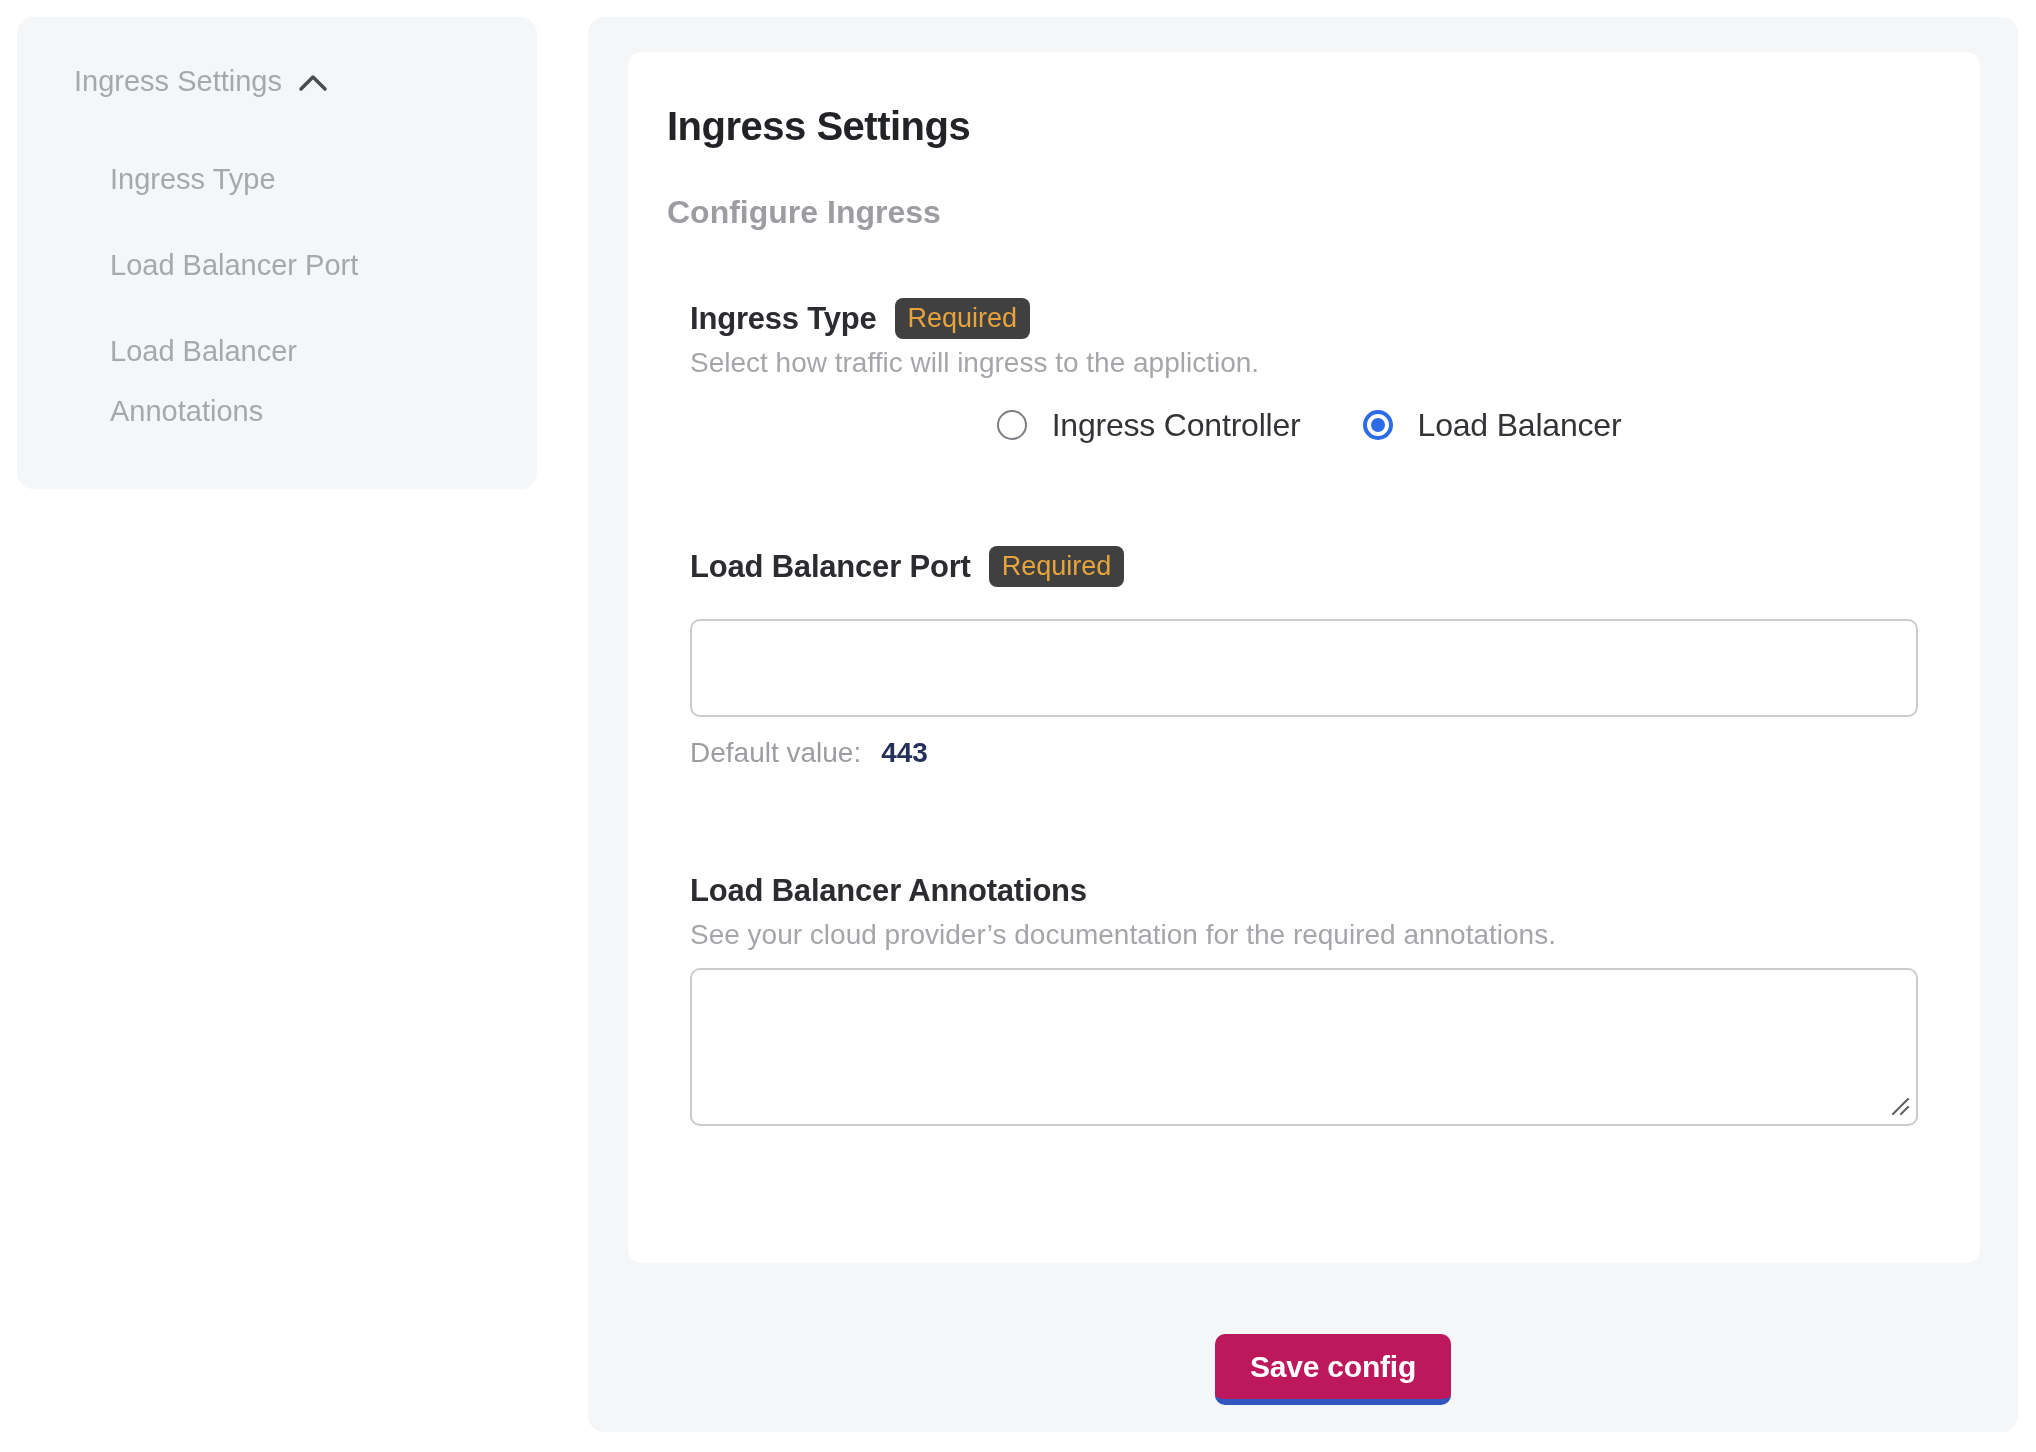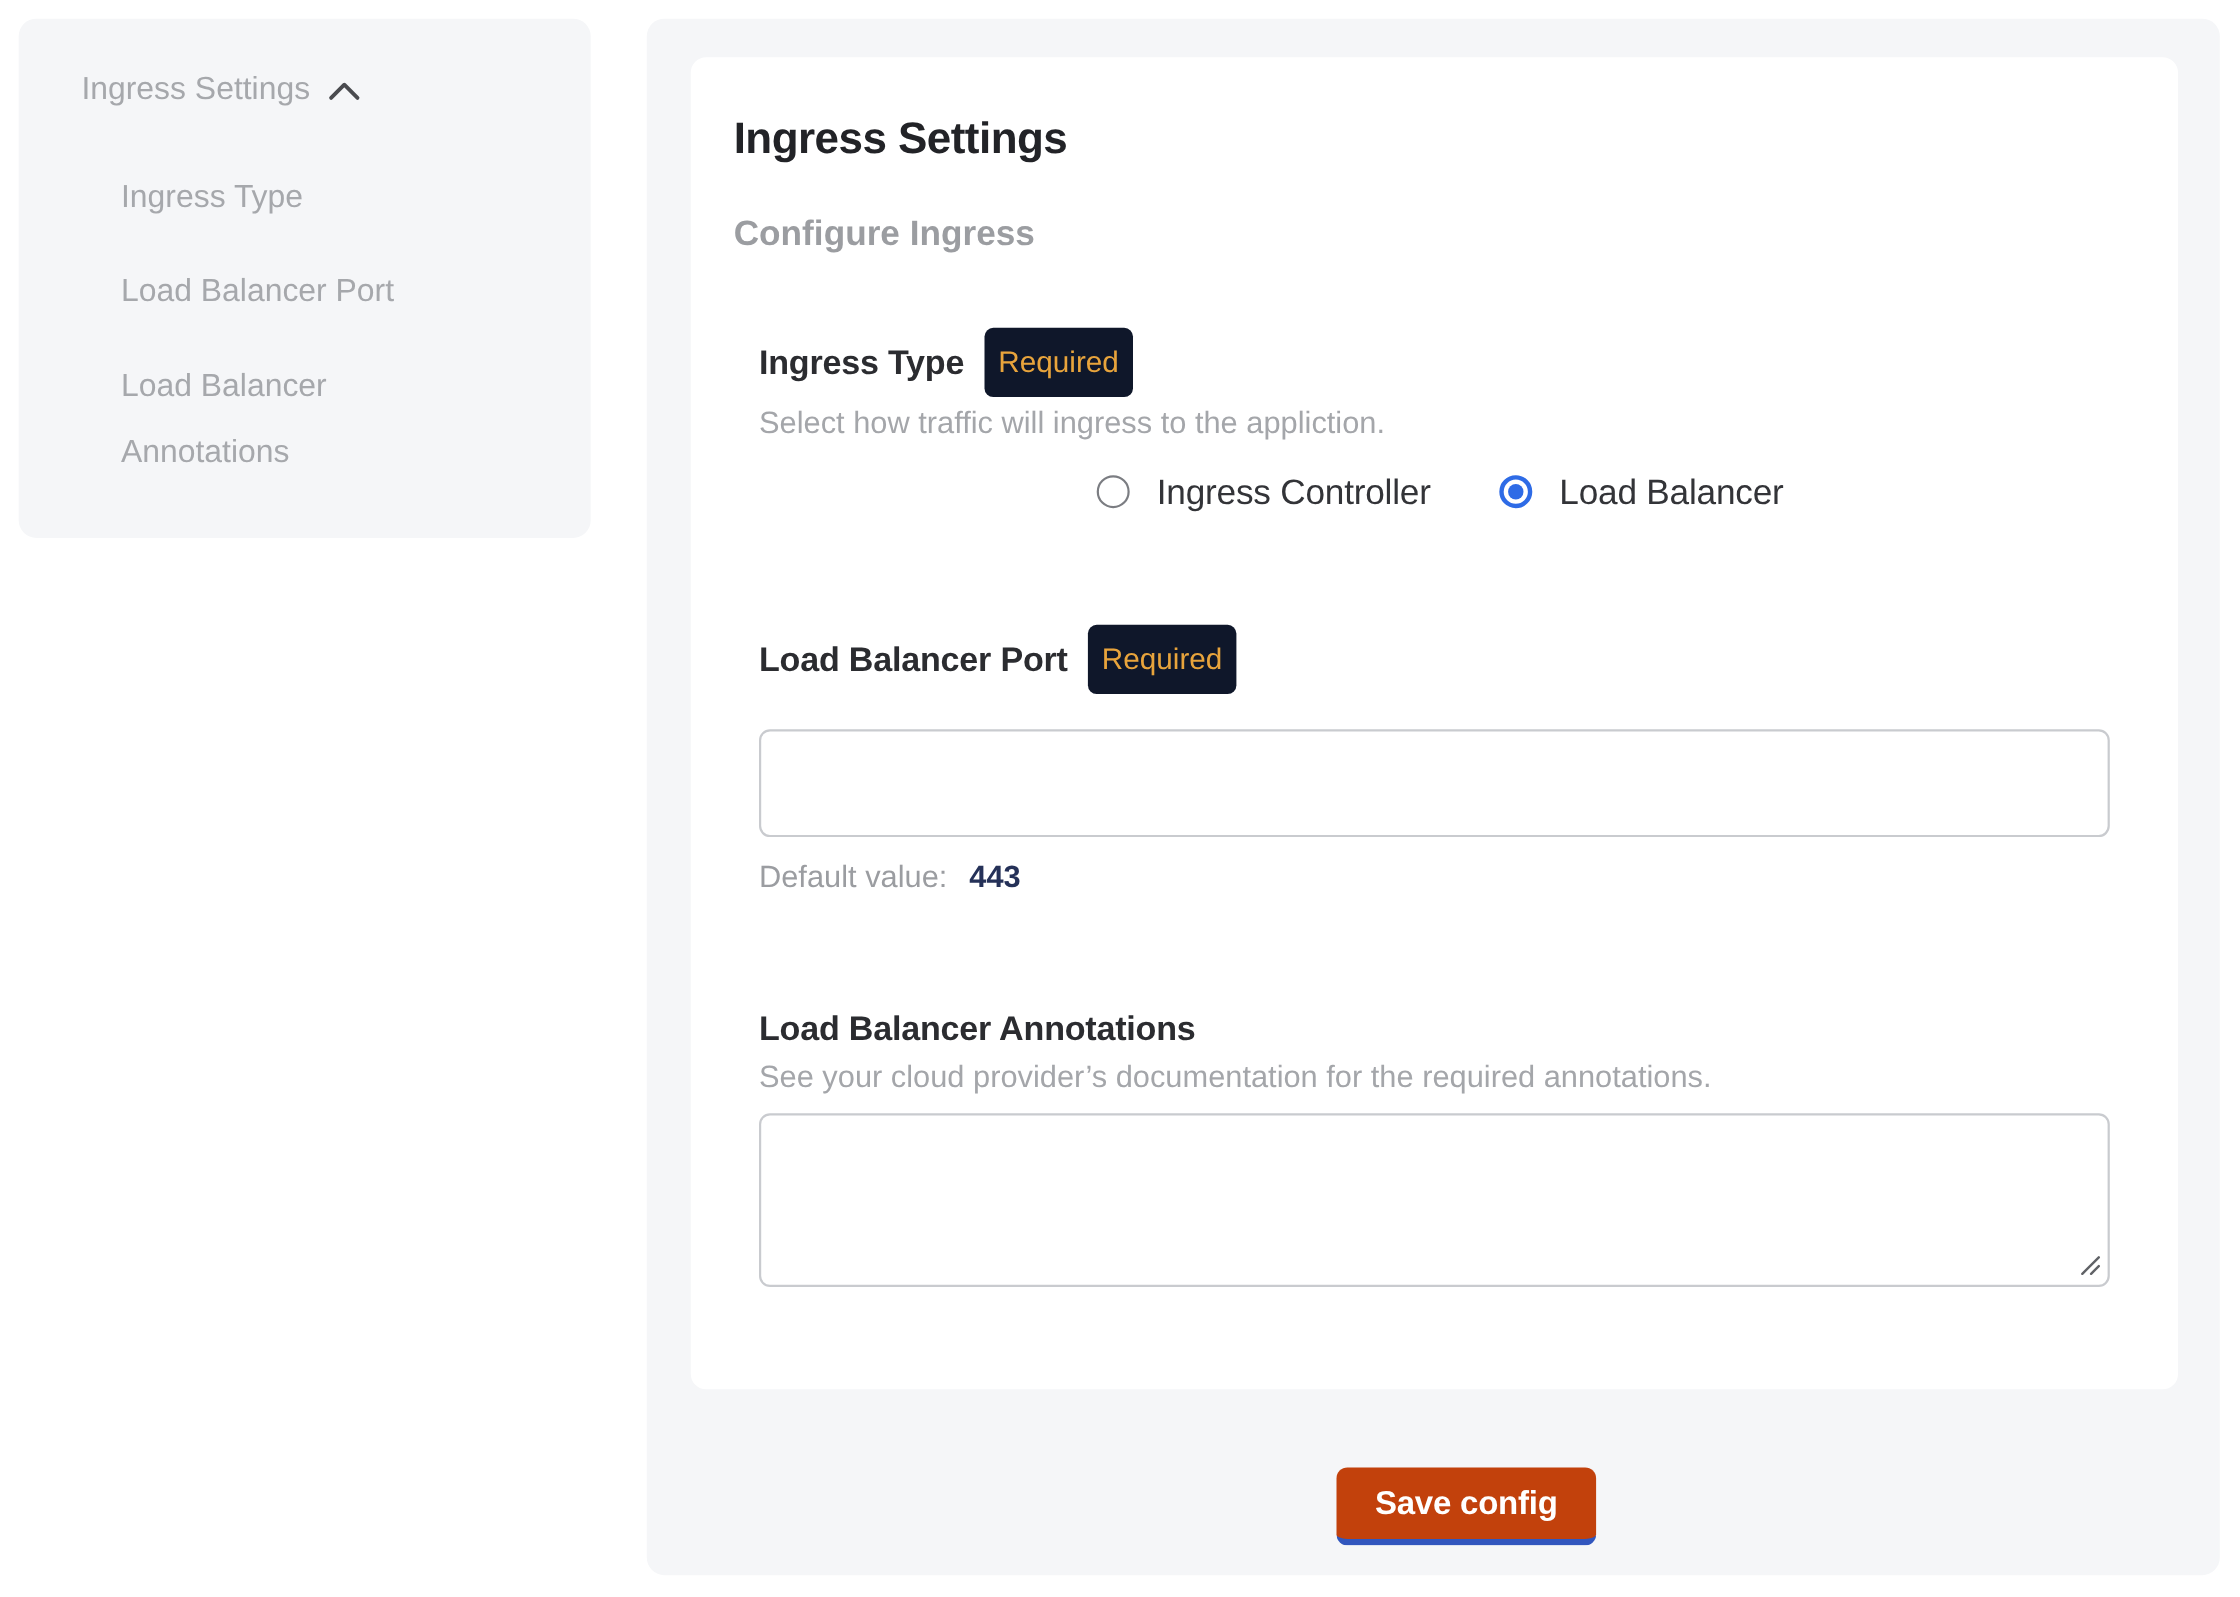--- a/index.html
+++ b/index.html
@@ -52,23 +52,23 @@
     margin-top: 44px; font-size: 32px; line-height: 36px; color: #9b9da1; font-weight: bold;
   }
   .sections { margin-left: 23px; }
 
   .section-heading-row { display: flex; align-items: center; gap: 18px; }
   .section-label {
     font-size: 31px; line-height: 40px; font-weight: 700; color: #2b2c30;
     letter-spacing: -0.2px;
   }
   .badge {
-    background: #0f172a; color: #e8a43c;
+    background: #404040; color: #e8a43c;
     font-size: 27px; line-height: 27px;
-    padding: 18px 13px; border-radius: 8px;
+    padding: 7px 13px; border-radius: 8px;
   }
   .section-desc {
     margin-top: 5px; font-size: 28px; line-height: 38px; color: #a4a6aa;
   }
 
   .section-ingress-type { margin-top: 68px; }
   .section-lb-port { margin-top: 102px; }
   .section-lb-annotations { margin-top: 100px; }
 
   
@@ -107,21 +107,21 @@
     resize: none; outline: none; background: #fff;
     font-family: "Liberation Sans", sans-serif; font-size: 28px;
     padding: 16px 22px; color: #333438;
   }
   .resize-handle { position: absolute; right: 7px; bottom: 9px; width: 22px; height: 22px; cursor: nwse-resize; }
 
   
   .save-button {
     position: absolute; left: 627px; top: 1317px;
     width: 236px; height: 71px;
-    background: #c2410c; border: none; border-bottom: 6px solid #3156be;
+    background: #be185d; border: none; border-bottom: 6px solid #3156be;
     border-radius: 10px; cursor: pointer;
     color: #ffffff; font-family: "Liberation Sans", sans-serif;
     font-size: 30px; font-weight: 700; letter-spacing: -0.2px;
   }
 </style>
 </head>
 <body>
 
 <nav class="sidebar">
   <div class="sidebar-title-row">

